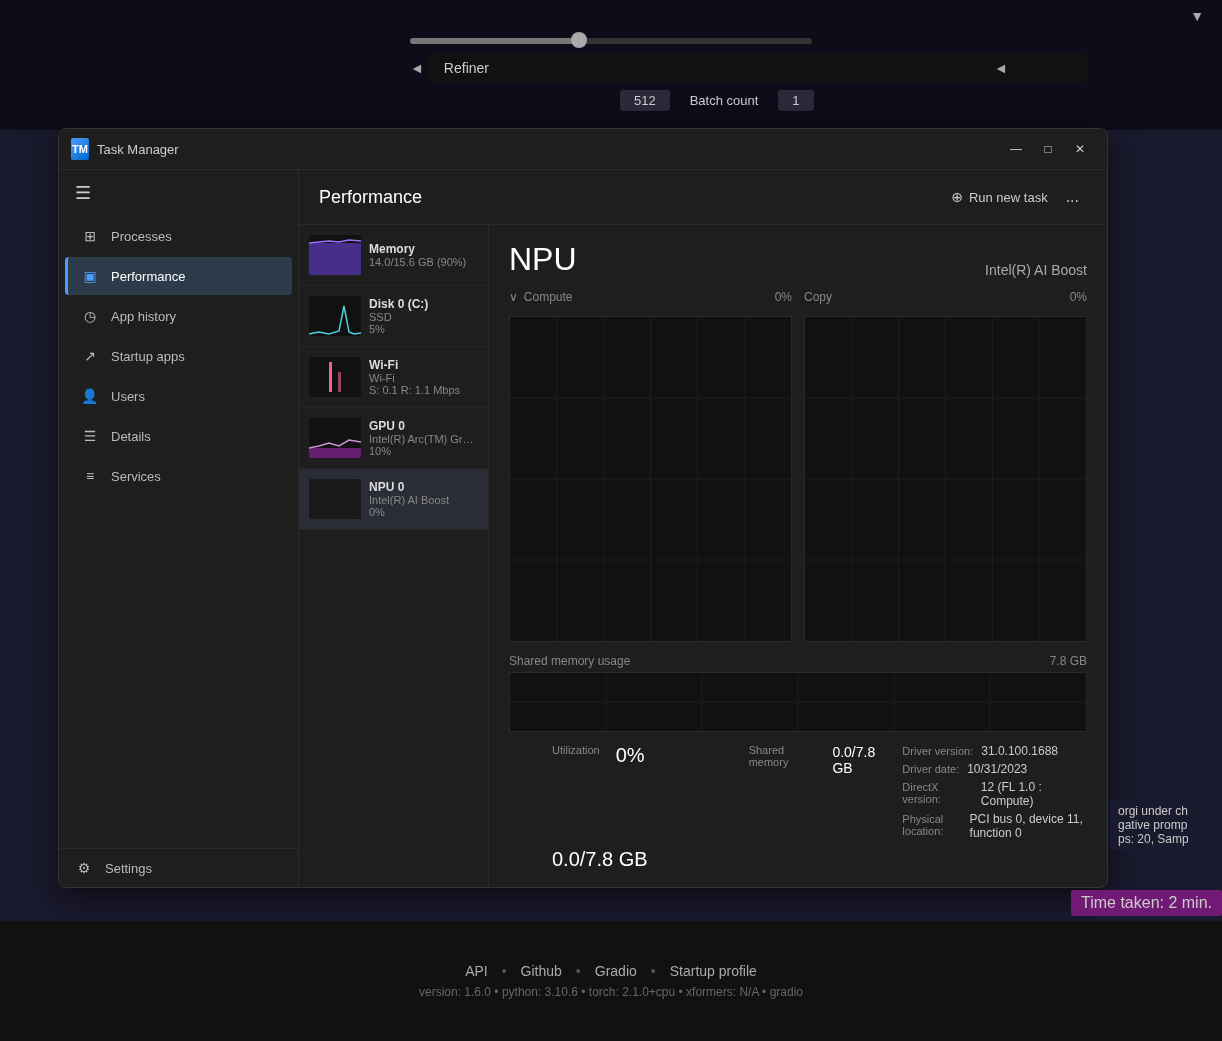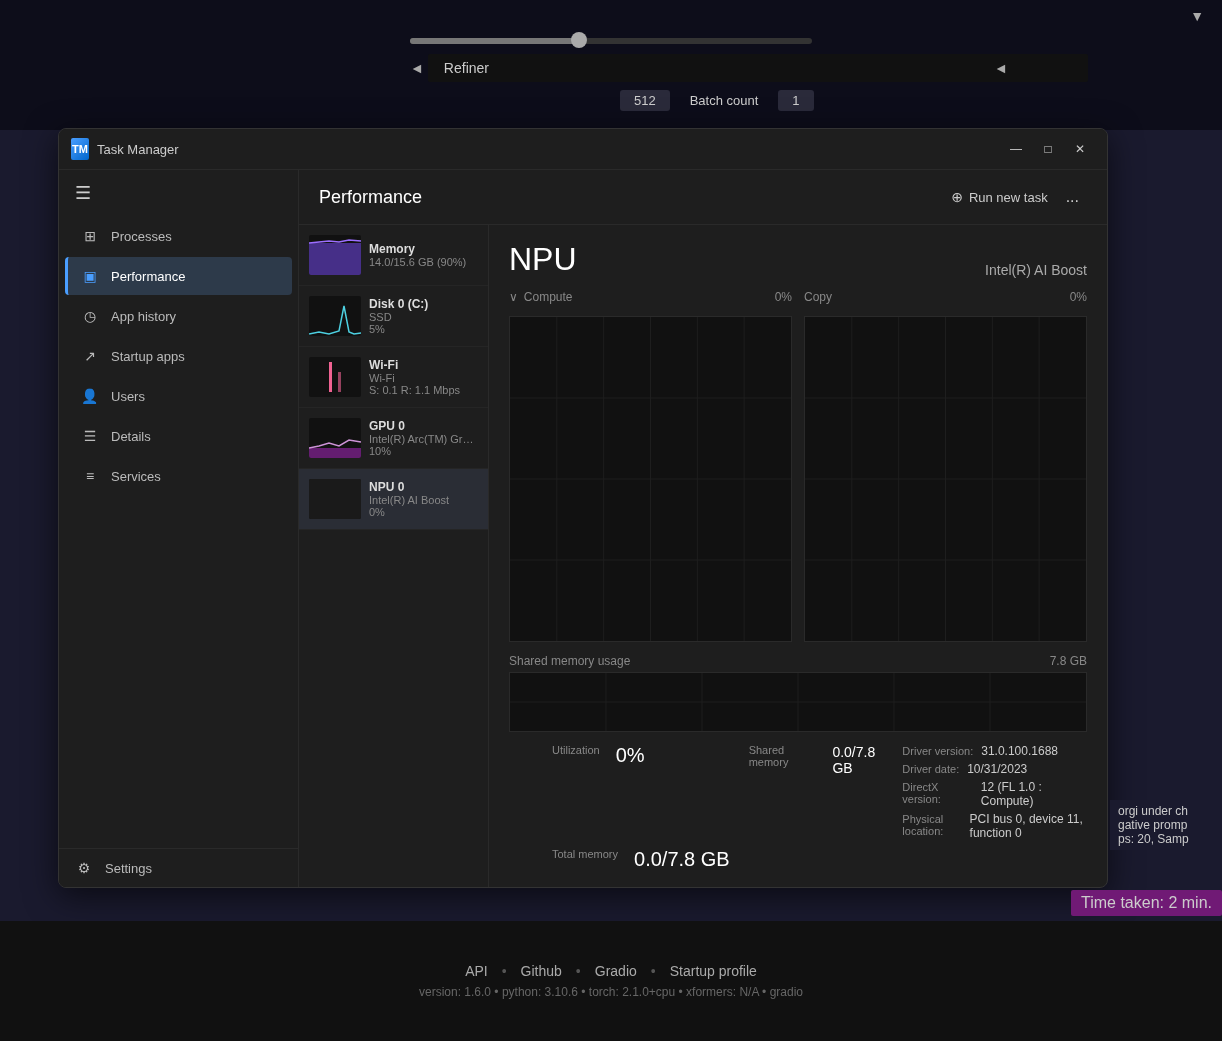--- a/index.html
+++ b/index.html
@@ -629,21 +629,20 @@
                 <span class="stat-meta-value">12 (FL 1.0 : Compute)</span>
               </div>
               <div style="display:flex;gap:8px;align-items:baseline;">
                 <span class="stat-meta-label">Physical location:</span>
                 <span class="stat-meta-value">PCI bus 0, device 11, function 0</span>
               </div>
             </div>
           </div>
 
           <div class="stat-item" style="margin-top:-4px;">
-            <span class="stat-label">Total memory</span>
             <span class="stat-value">0.0/7.8 GB</span>
           </div>
 
         </div>
       </div>
     </div>
   </div>
 </div>
 
 <div class="time-taken-badge">

